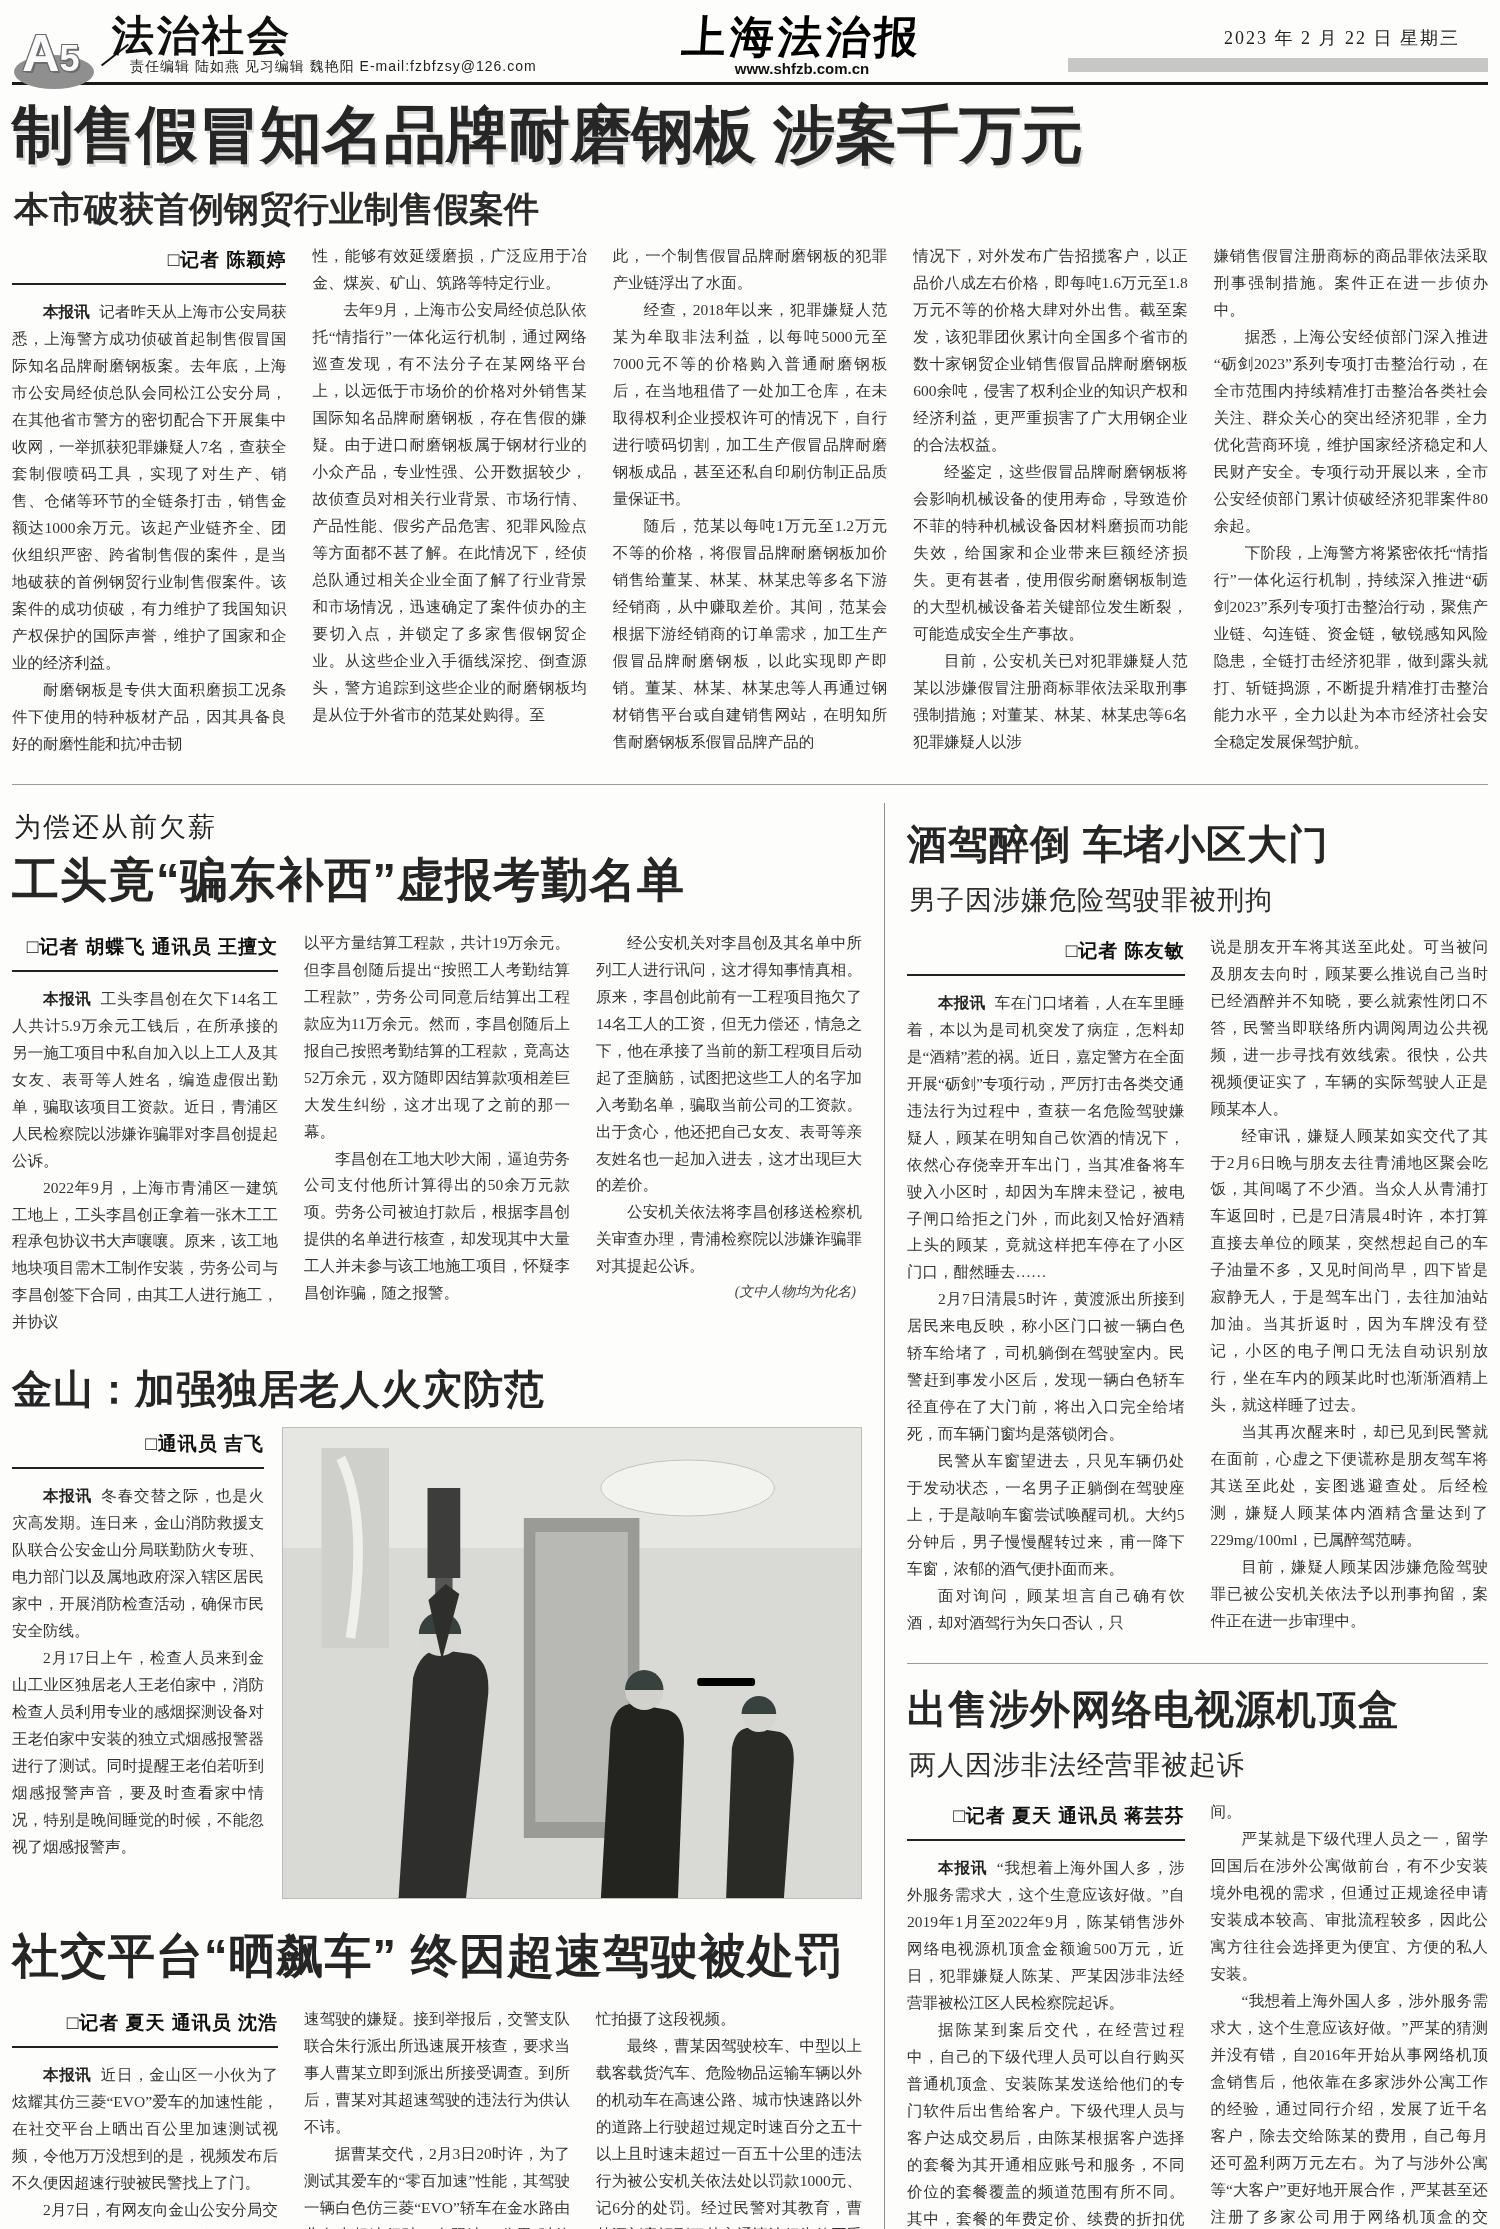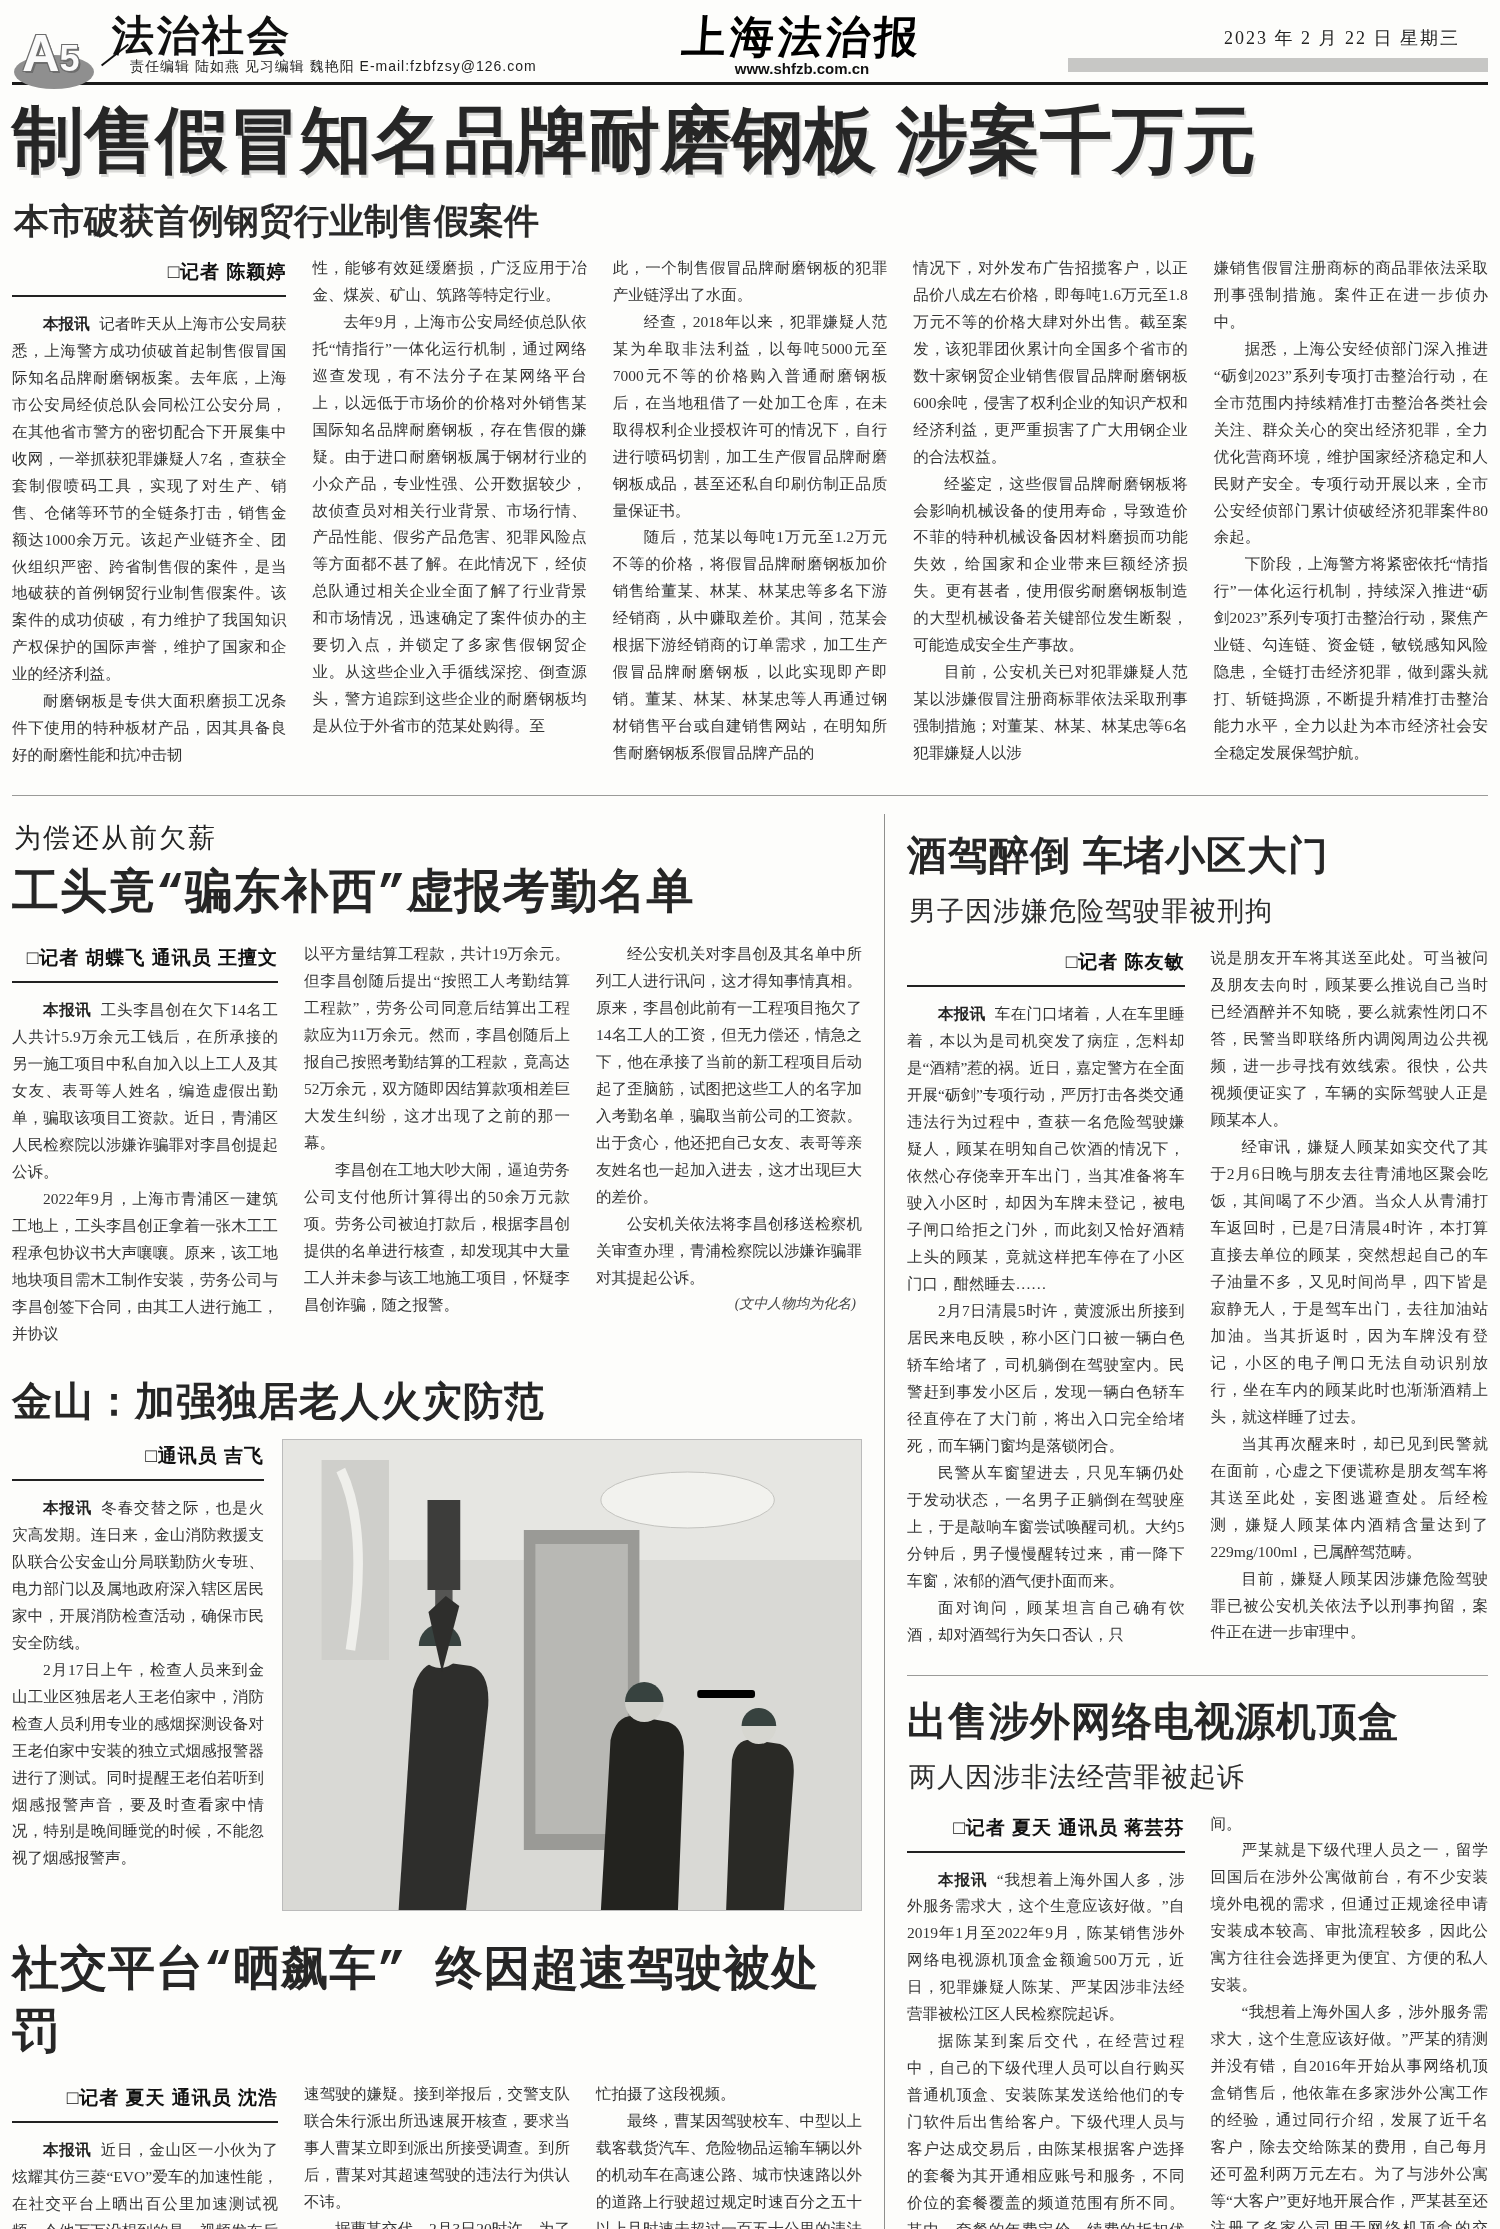--- a/index.html
+++ b/index.html
@@ -16,37 +16,37 @@
   .badge .a5{position:absolute;left:8px;top:-6px;font-family:"Liberation Sans",sans-serif;font-weight:bold;font-size:52px;color:#fbfbfb;text-shadow:2px 2px 0 #6d6d6d,-1px -1px 0 #6d6d6d,1px -1px 0 #6d6d6d,-1px 1px 0 #6d6d6d;}
   .badge .a5 small{font-size:36px;}
   .sect-title{position:absolute;left:100px;top:2px;font-family:"Liberation Sans",sans-serif;font-weight:900;font-size:42px;letter-spacing:3px;color:#111;}
   .slash{position:absolute;left:86px;top:48px;width:34px;height:2px;background:#111;transform:rotate(-38deg);}
   .editors{position:absolute;left:118px;top:52px;font-family:"Liberation Sans",sans-serif;font-size:14px;color:#222;letter-spacing:1px;}
   .masthead{position:absolute;left:610px;top:2px;width:360px;text-align:center;font-weight:900;font-size:44px;letter-spacing:4px;color:#000;transform:skewX(-4deg);}
   .website{position:absolute;left:610px;top:54px;width:360px;text-align:center;font-weight:bold;font-size:15px;color:#111;font-family:"Liberation Sans",sans-serif;}
   .dateline{position:absolute;right:28px;top:20px;font-size:18px;color:#222;letter-spacing:2px;}
   .graybar{position:absolute;right:0;top:52px;width:420px;height:14px;background:#c7c7c5;}
   
-  .lead-head{margin:14px 0 0 0;font-family:"Liberation Sans",sans-serif;font-weight:900;font-size:72px;line-height:1.15;letter-spacing:0px;color:#262626;text-shadow:2px 3px 0 rgba(60,60,60,.18);white-space:nowrap;}
+  .lead-head{margin:14px 0 0 0;font-family:"Liberation Sans",sans-serif;font-weight:900;font-size:62px;line-height:1.15;letter-spacing:0px;color:#262626;text-shadow:2px 3px 0 rgba(60,60,60,.18);white-space:nowrap;}
   .lead-sub{margin:16px 0 10px 2px;font-family:"Liberation Sans",sans-serif;font-weight:900;font-size:35px;color:#2a2a2a;}
   .cols{display:flex;gap:26px;align-items:flex-start;}
   .col{flex:1;min-width:0;}
   .byline{font-family:"Liberation Sans",sans-serif;font-weight:bold;font-size:19px;color:#111;padding:4px 0 10px 0;border-bottom:2px solid #222;margin-bottom:14px;letter-spacing:1px;text-align:right;}
   .para{margin:0;text-indent:2em;text-align:justify;font-size:15.5px;line-height:1.74;color:#333;}
   .para.cont{text-indent:0;}
   .para.sign{text-indent:0;text-align:right;font-size:14px;font-style:italic;color:#444;padding-right:6px;}
   .para .lead{font-family:"Liberation Sans",sans-serif;font-weight:bold;color:#222;margin-right:.6em;}
   .rule-h{border:none;border-top:1px solid #9a9a98;margin:20px 0 18px 0;}
   
   .lower{display:flex;align-items:stretch;}
   .lower-left{width:872px;padding-right:22px;box-sizing:border-box;}
   .vdiv{width:1px;background:#8f8f8d;}
   .lower-right{flex:1;padding-left:22px;box-sizing:border-box;}
   .kicker{font-family:"Liberation Sans",sans-serif;font-size:27px;color:#222;margin:6px 0 4px 2px;letter-spacing:2px;}
-  .h2a{font-family:Liberation Mono, monospace;font-weight:900;font-size:47px;color:#262626;margin:2px 0 18px 0;letter-spacing:1px;}
+  .h2a{font-family:Liberation Sans, sans-serif;font-weight:900;font-size:47px;color:#262626;margin:2px 0 18px 0;letter-spacing:1px;}
   .h2b{font-family:"Liberation Sans",sans-serif;font-weight:900;font-size:40px;color:#262626;margin:14px 0 10px 0;letter-spacing:1px;}
   .subhead2{font-family:"Liberation Sans",sans-serif;font-size:27px;color:#2e2e2e;margin:0 0 16px 2px;letter-spacing:1px;}
   .art{margin-bottom:26px;}
   
   .jinshan-row{display:flex;gap:18px;align-items:flex-start;}
   .jinshan-text{width:252px;flex:none;}
   .photo{flex:1;height:470px;background:#d8d8d4;position:relative;overflow:hidden;border:1px solid #bbb;}
   .photo svg{display:block;width:100%;height:100%;}
 </style>
 </head>

